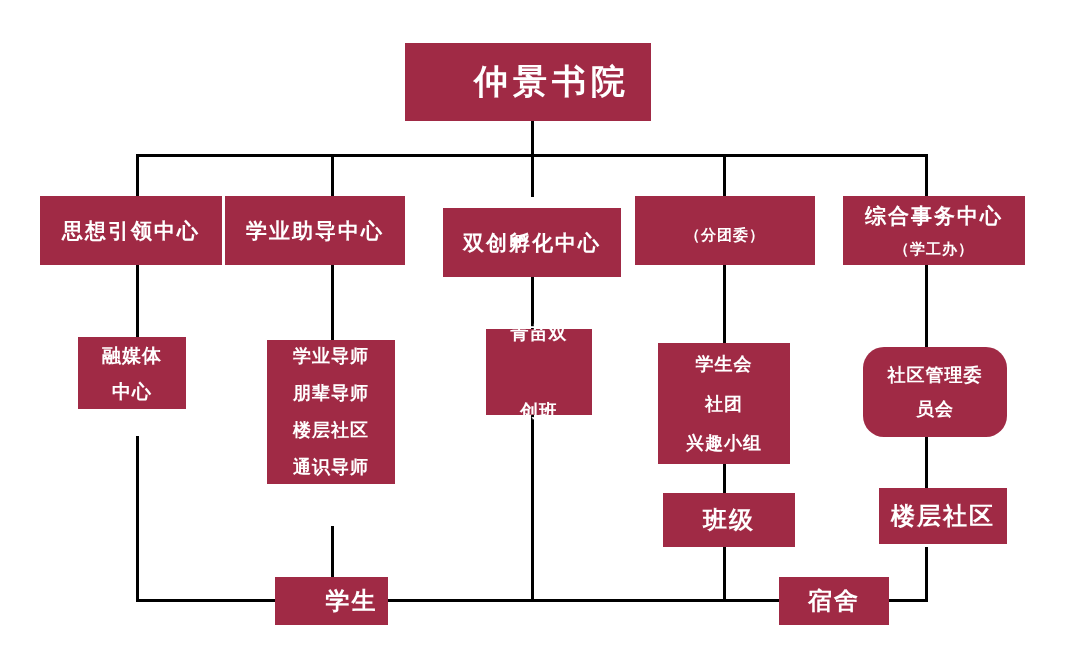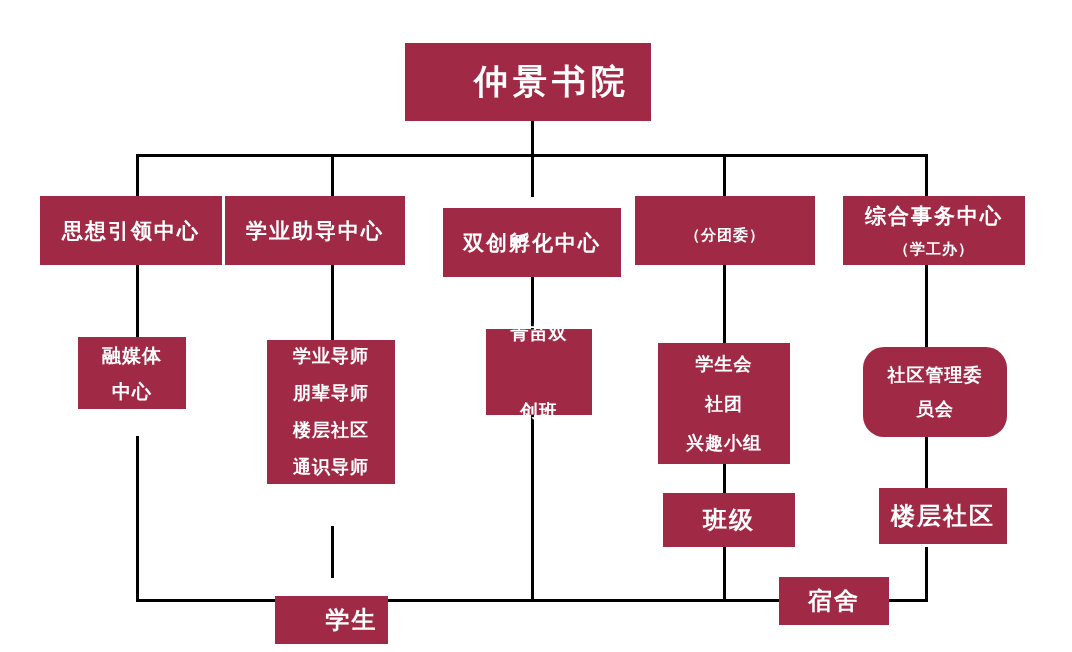--- a/index.html
+++ b/index.html
@@ -123,20 +123,20 @@
     <span>员会</span>
   </div>
 
   <div class="node small-node" style="left:663px;top:493px;width:132px;height:54px;">
     <span>班级</span>
   </div>
   <div class="node small-node" style="left:879px;top:488px;width:128px;height:56px;">
     <span>楼层社区</span>
   </div>
 
-  <div class="node small-node" style="left:275px;top:596px;width:113px;height:48px;padding-left:40px;">
+  <div class="node small-node" style="left:275px;top:577px;width:113px;height:48px;padding-left:40px;">
     <span>学生</span>
   </div>
   <div class="node small-node" style="left:779px;top:577px;width:110px;height:48px;text-align:center;">
     <span>宿舍</span>
   </div>
 
 </div>
 
 </body></html>

